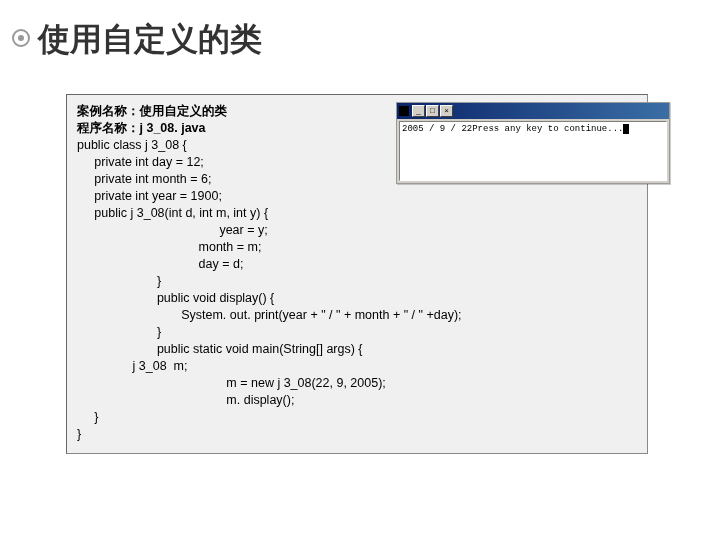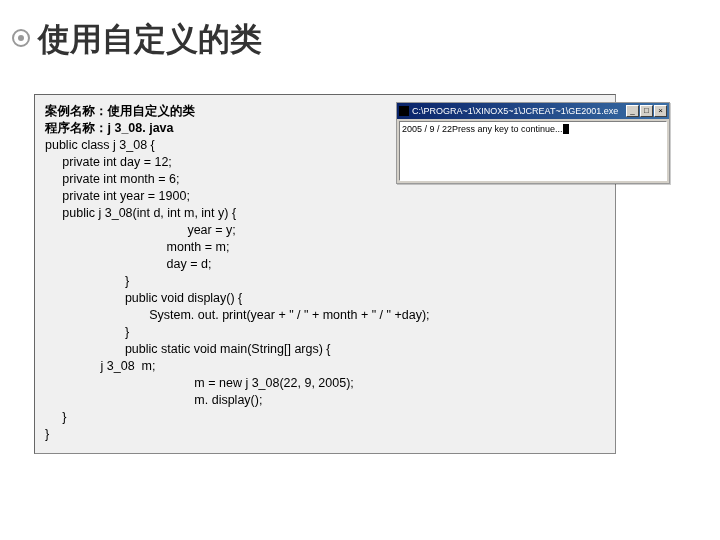--- a/index.html
+++ b/index.html
@@ -1,26 +1,26 @@
 <!DOCTYPE html>
 <html><head>
 <meta charset="utf-8">
 <style>
   body{margin:0;font-family:"SimSun","Microsoft YaHei",serif;background:#fff;width:720px;height:540px;overflow:hidden}
   .slide{width:720px;height:524px;position:relative;box-sizing:border-box}
   .title{position:absolute;left:38px;top:18px;font-size:32px;font-weight:bold;color:#333}
-  .codebox{position:absolute;left:34px;top:94px;width:582px;height:360px;background:#f0f0f0;border:1px solid #888;border-top-color:#666;border-left-color:#666;padding:8px 10px;font-family:Arial,sans-serif;font-size:12.5px;line-height:17px;color:#000;box-sizing:border-box;white-space:pre}
+  .codebox{position:absolute;left:66px;top:94px;width:582px;height:360px;background:#f0f0f0;border:1px solid #888;border-top-color:#666;border-left-color:#666;padding:8px 10px;font-family:Arial,sans-serif;font-size:12.5px;line-height:17px;color:#000;box-sizing:border-box;white-space:pre}
   .bold{font-weight:bold}
   .console{position:absolute;left:396px;top:102px;width:272px;height:80px;border:1px solid #9a9a9a;background:#d4d0c8;font-family:"MS Sans Serif",Tahoma,sans-serif;font-size:9px;box-shadow:1px 1px 0 rgba(0,0,0,.2)}
   .titlebar{height:16px;background:linear-gradient(to right,#0a246a,#3a6ea5);color:#fff;display:flex;align-items:center;padding:0 2px}
   .tb-icon{width:10px;height:10px;background:#000;margin-right:3px;display:inline-block}
   .tb-text{flex:1;font-size:9px;white-space:nowrap;overflow:hidden}
   .tb-btns{display:flex;gap:1px}
   .tb-btn{width:13px;height:12px;background:#d4d0c8;border:1px solid #fff;border-right-color:#404040;border-bottom-color:#404040;font-size:8px;line-height:9px;text-align:center;color:#000;font-family:Arial;box-sizing:border-box}
-  .client{position:absolute;left:2px;right:2px;top:18px;bottom:2px;background:#fff;border:1px solid #808080;border-right-color:#fff;border-bottom-color:#fff;font-family:Liberation Sans, sans-serif;font-size:9px;color:#000;padding:2px;overflow:hidden;white-space:pre}
+  .client{position:absolute;left:2px;right:2px;top:18px;bottom:2px;background:#fff;border:1px solid #808080;border-right-color:#fff;border-bottom-color:#fff;font-family:Liberation Mono, monospace;font-size:9px;color:#000;padding:2px;overflow:hidden;white-space:pre}
   .cursor{display:inline-block;width:6px;height:10px;background:#000;vertical-align:text-bottom}
   .bullet{position:absolute;width:18px;height:18px;border:2px solid #999;border-radius:50%;box-sizing:border-box}
   .bullet::after{content:"";position:absolute;left:4px;top:4px;width:6px;height:6px;background:#999;border-radius:50%}
   .b1{left:12px;top:29px}
 </style>
 </head>
 <body>
 
 <div class="slide">
   <div class="bullet b1"></div>
@@ -43,21 +43,20 @@
 <span>                       public static void main(String[] args) {</span>
 <span>                j 3_08  m;</span>
 <span>                                           m = new j 3_08(22, 9, 2005);</span>
 <span>                                           m. display();</span>
 <span>     }</span>
 <span>}</span></div>
 
   <div class="console">
     <div class="titlebar">
       <span class="tb-icon"></span>
-      <span class="tb-text">C:\PROGRA~1\XINOX5~1\JCREAT~1\GE2001.exe</span>
       <div class="tb-btns">
         <div class="tb-btn">_</div>
         <div class="tb-btn">□</div>
         <div class="tb-btn">×</div>
       </div>
     </div>
     <div class="client"><span>2005 / 9 / 22Press any key to continue...</span><span class="cursor"></span></div>
   </div>
 </div>
 

